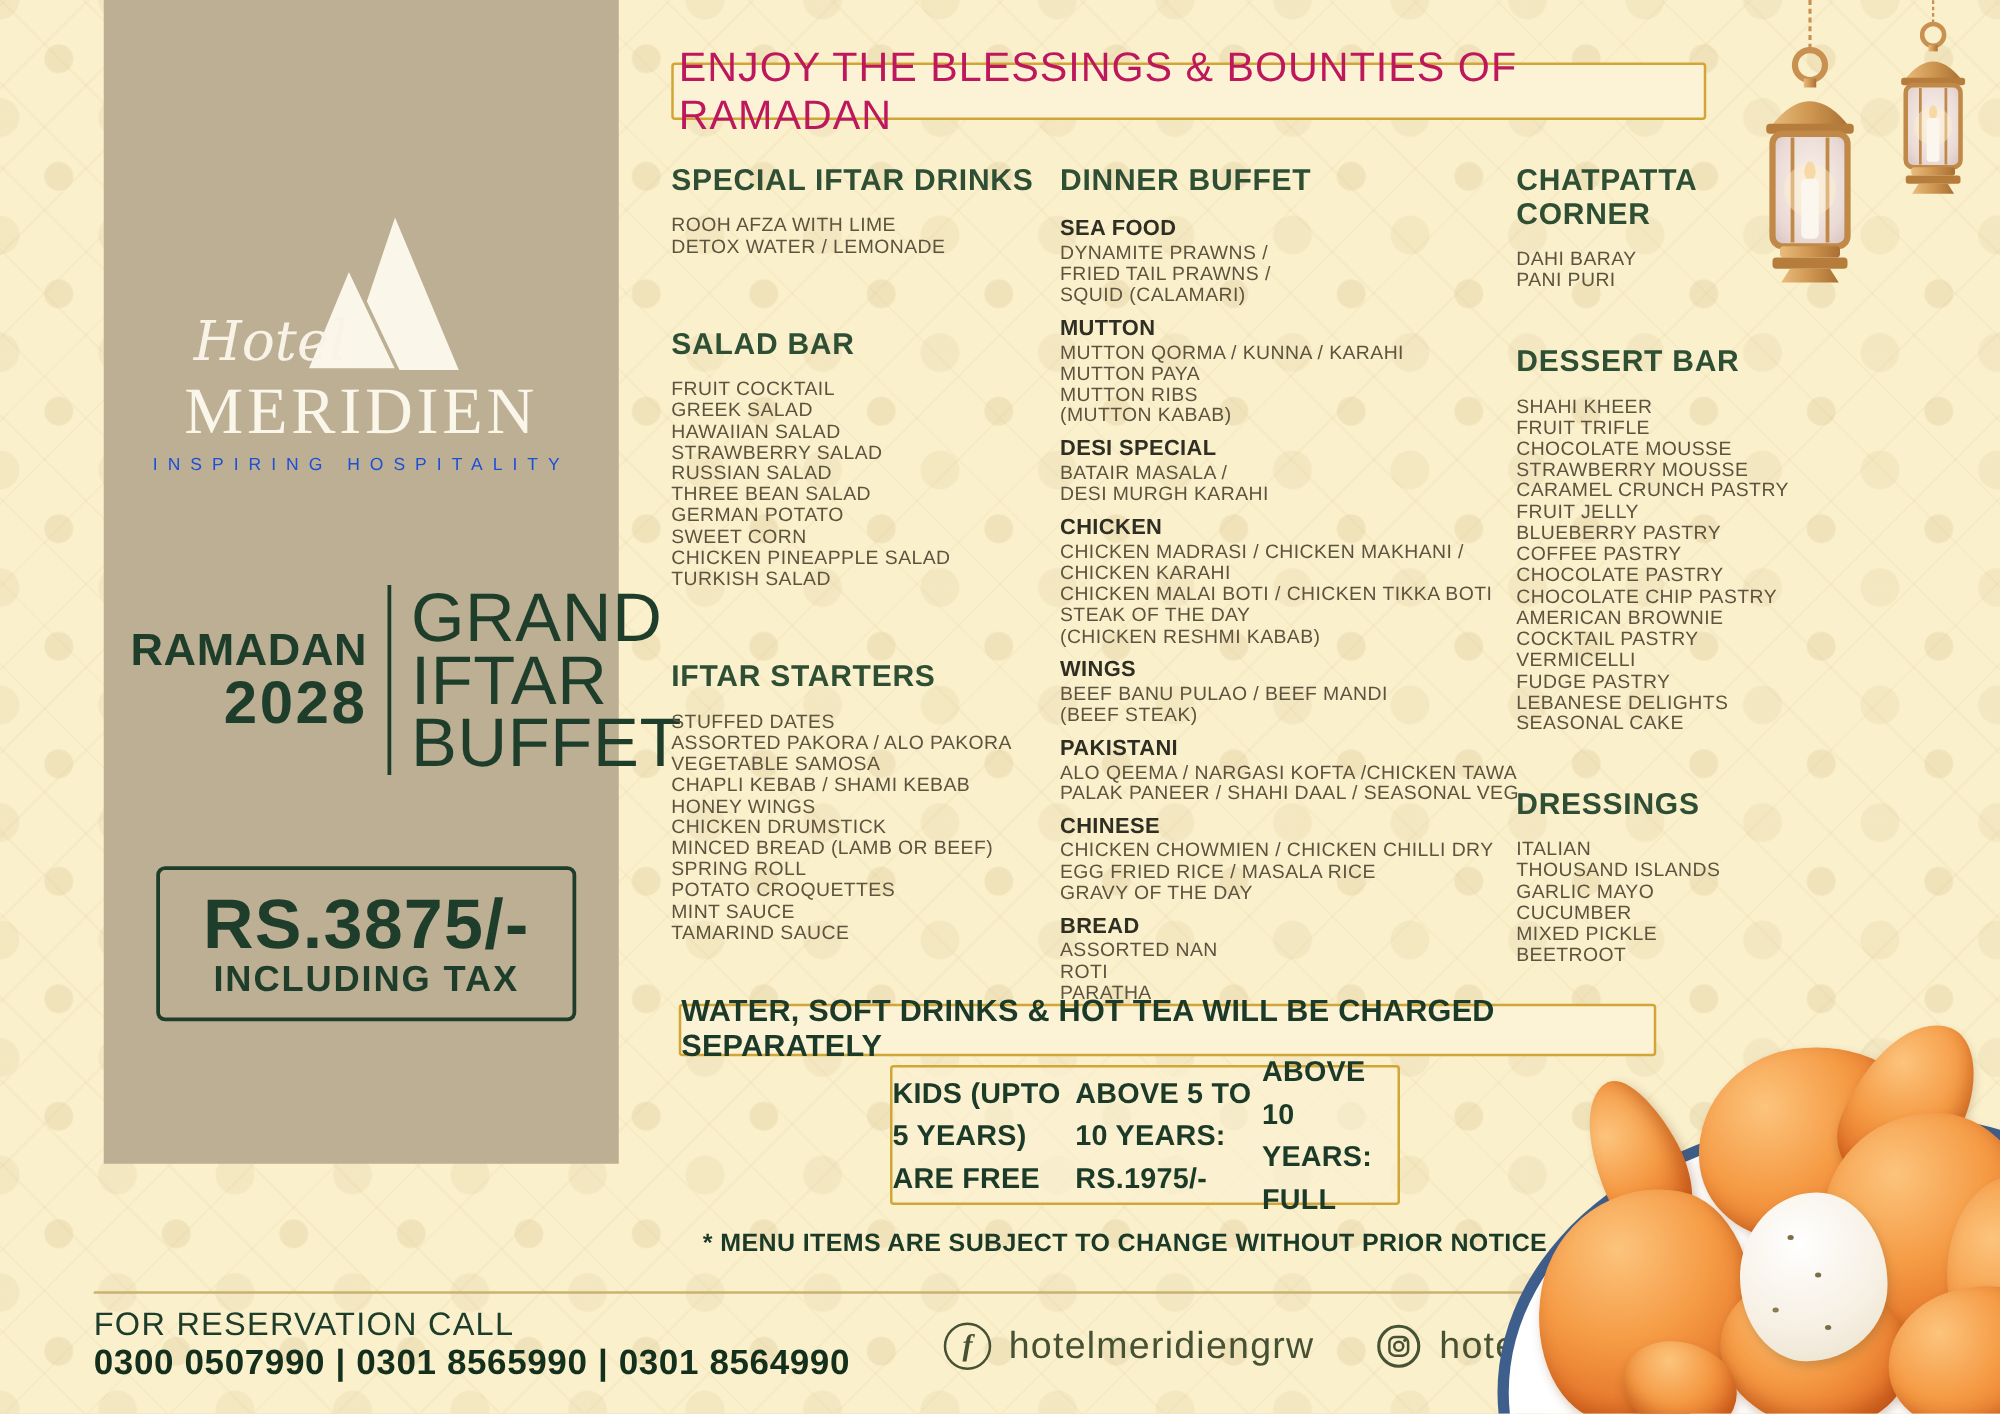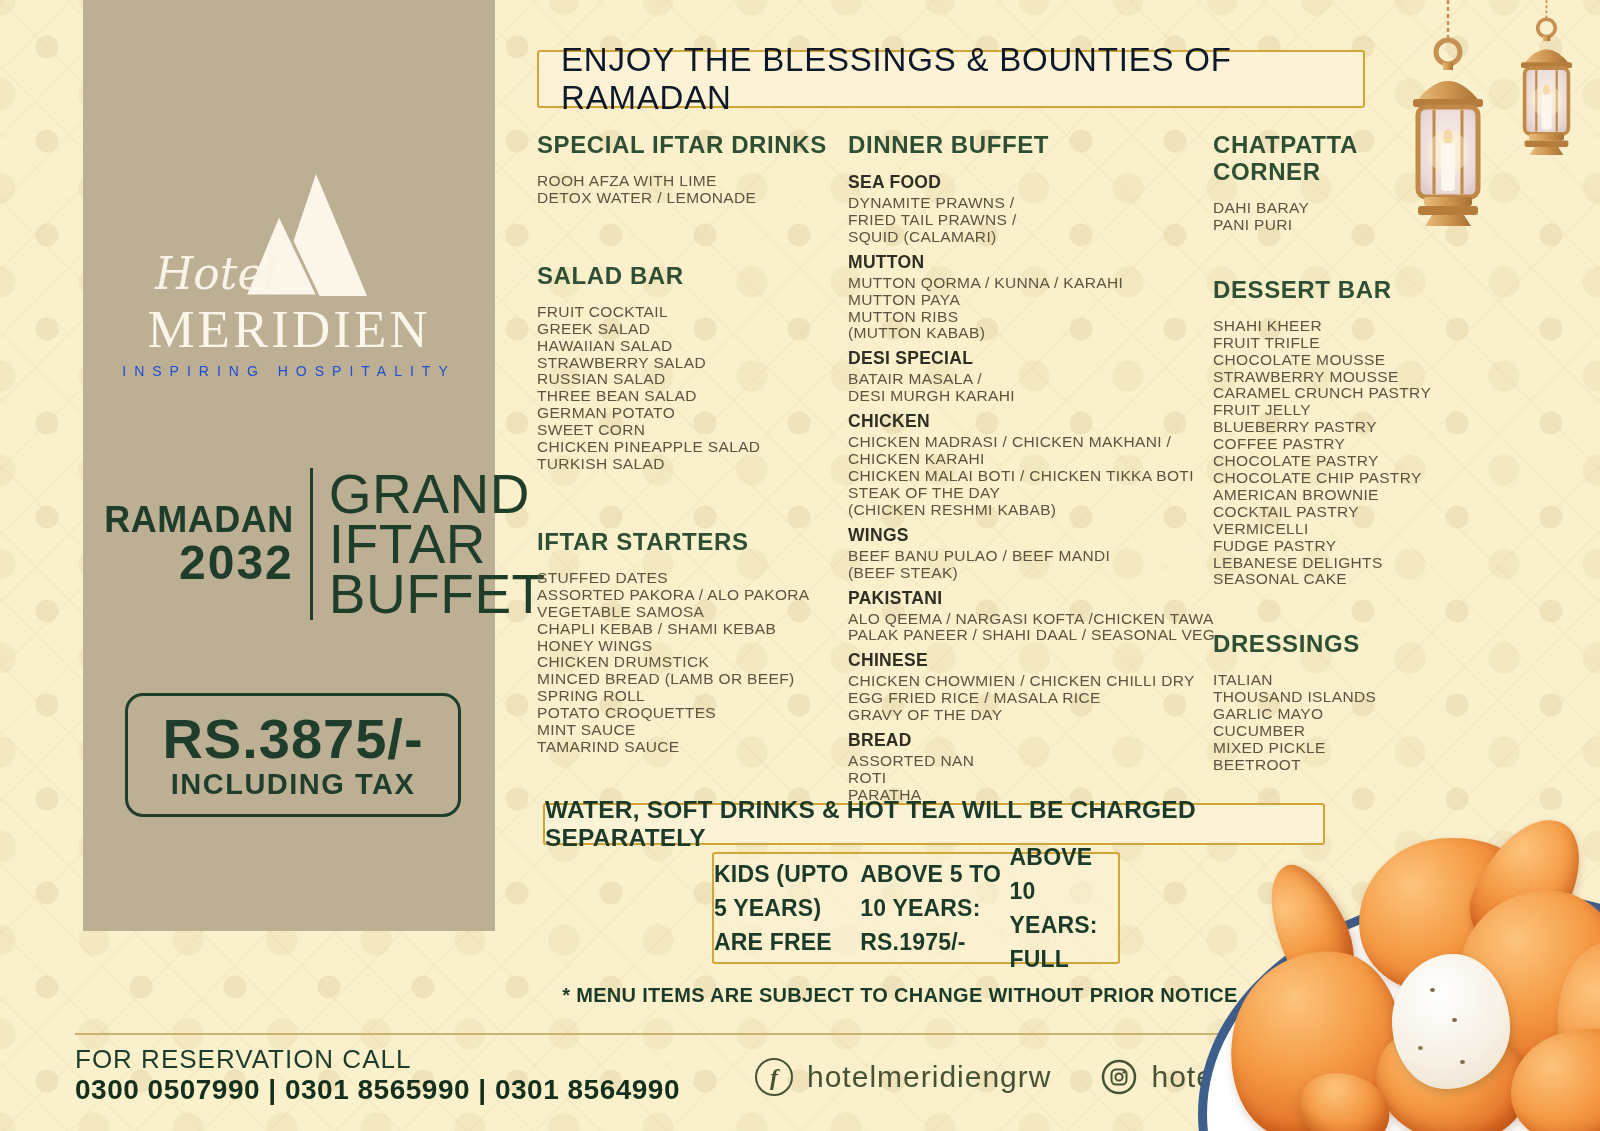--- a/index.html
+++ b/index.html
@@ -44,32 +44,32 @@
     align-items:center; gap:16px; color:#1E3D2B;
   }
   .event-left{ text-align:right; }
   .event-l1{ font-size:36px; line-height:38px; font-weight:600; letter-spacing:0.5px;}
   .event-l2{ font-size:48px; line-height:48px; font-weight:600; letter-spacing:2px;}
   .event-divider{ width:3px; height:152px; background:#1E3D2B; }
   .event-right div{ font-size:55px; line-height:50px; font-weight:500; letter-spacing:0.5px;}
 
   .price-box{
     left:125px; top:693px; width:330px; height:118px;
-    border:3px solid #1E3D2B; border-radius:18px; color:#1E3D2B;
+    border:3px solid #1E3D2B; border-radius:7px; color:#1E3D2B;
     display:flex; flex-direction:column; align-items:center; justify-content:center;
   }
   .price{ font-size:56px; font-weight:700; line-height:58px; letter-spacing:1px;}
   .price-note{ font-size:29px; font-weight:700; letter-spacing:1.5px; line-height:32px;}
 
   
   .banner{
-    left:537px; top:50px; width:828px; height:58px;
+    left:537px; top:50px; width:828px; height:46px;
     border:2px solid #D2A537; border-radius:3px; background:#FCF3D6;
-    display:flex; align-items:center; padding-left:22px; box-sizing:border-box;
-    font-size:33px; font-weight:500; color:#0f172a; letter-spacing:0.8px;
+    display:flex; align-items:center; padding-left:4px; box-sizing:border-box;
+    font-size:33px; font-weight:500; color:#be185d; letter-spacing:0.8px;
   }
 
   
   .menu-col{ color:#5C543E; }
   .col1{ left:537px; top:131px; width:300px; }
   .col2{ left:848px; top:131px; width:372px; }
   .col3{ left:1213px; top:131px; width:262px; }
   .sec-title{
     font-size:24px; font-weight:700; color:#2E4F34; letter-spacing:0.6px;
     line-height:27px; margin:0 0 15px 0;
@@ -157,21 +157,21 @@
       </svg>
       <span class="hotel-script">Hotel</span>
     </div>
     <div class="brand-name">MERIDIEN</div>
     <div class="brand-tagline">INSPIRING HOSPITALITY</div>
   </div>
 
   <div class="abs event-block">
     <div class="event-left">
       <div class="event-l1">RAMADAN</div>
-      <div class="event-l2">2032</div>
+      <div class="event-l2">2028</div>
     </div>
     <div class="event-divider"></div>
     <div class="event-right">
         <div>GRAND</div>
         <div>IFTAR</div>
         <div>BUFFET</div>
       </div>
   </div>
 
   <div class="abs price-box">

